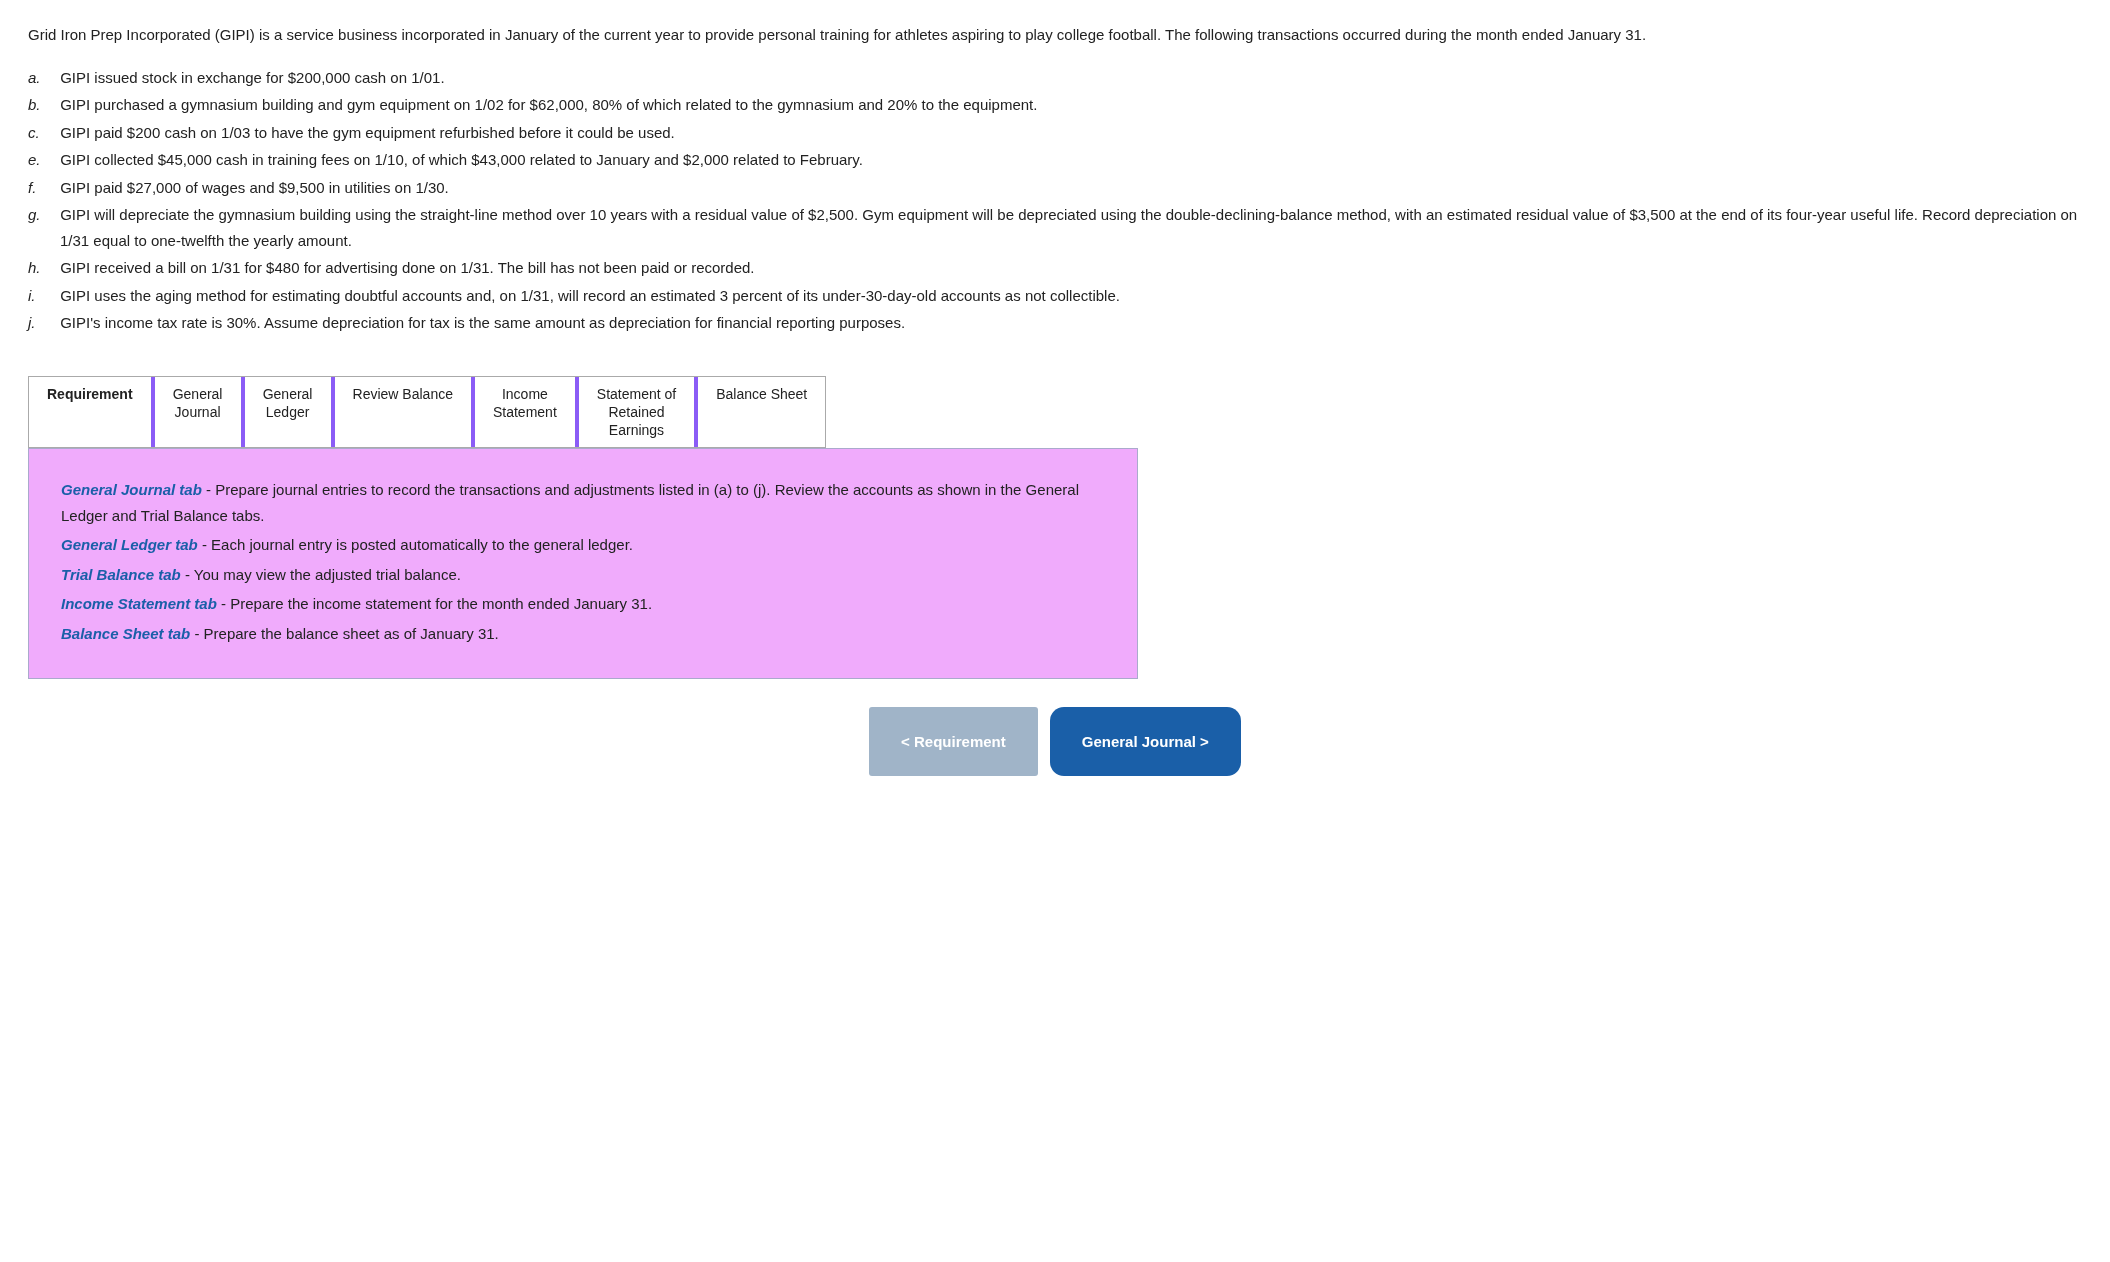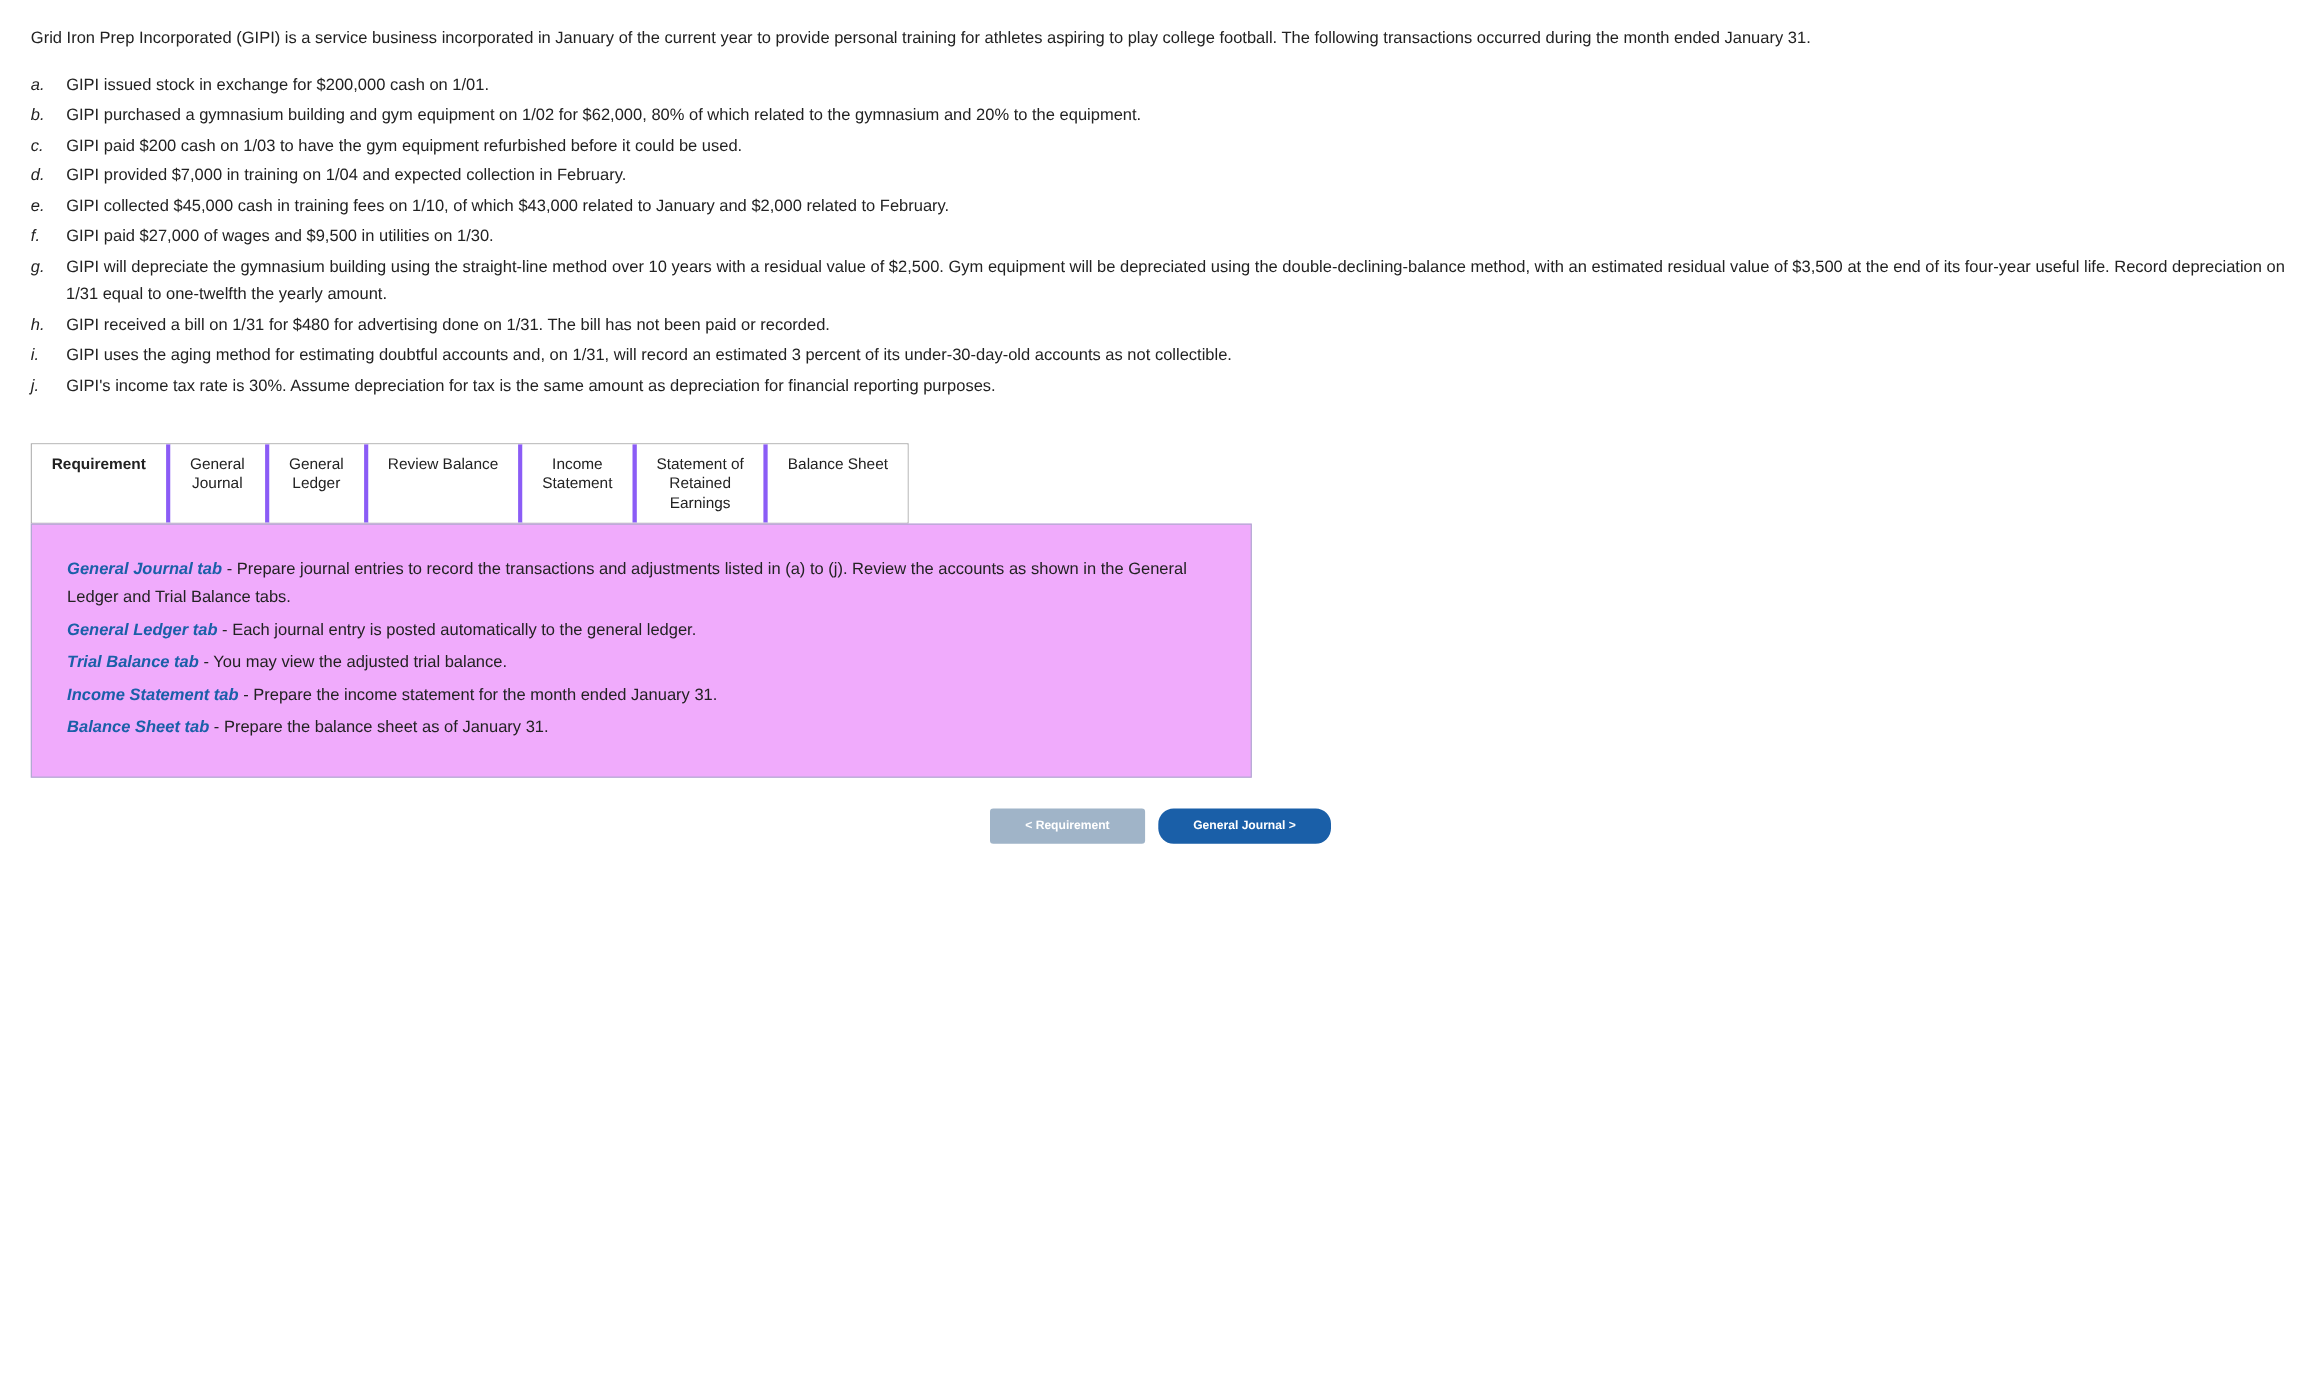--- a/index.html
+++ b/index.html
@@ -76,22 +76,22 @@
       font-weight: bold;
       font-style: italic;
     }
     .bottom-nav {
       display: flex;
       gap: 12px;
       margin-top: 28px;
       justify-content: center;
     }
     .nav-btn {
-      padding: 10px 32px;
-      font-size: 11px;
+      padding: 26px 32px;
+      font-size: 15px;
       border: none;
       border-radius: 3px;
       cursor: pointer;
       font-weight: 600;
     }
     .nav-btn.prev {
       background: #a0b4c8;
       color: #fff;
     }
     .nav-btn.next {
@@ -104,21 +104,20 @@
 <body>
 
 <div class="intro-text">
   <span>Grid Iron Prep Incorporated (GIPI) is a service business incorporated in January of the current year to provide personal training for athletes aspiring to play college football. The following transactions occurred during the month ended January 31.</span>
 </div>
 
 <div class="transactions-list" id="trans-list">
     <p><span class="letter" style="font-style:italic;">a.</span> GIPI issued stock in exchange for $200,000 cash on 1/01.</p>
     <p><span class="letter" style="font-style:italic;">b.</span> GIPI purchased a gymnasium building and gym equipment on 1/02 for $62,000, 80% of which related to the gymnasium and 20% to the equipment.</p>
     <p><span class="letter" style="font-style:italic;">c.</span> GIPI paid $200 cash on 1/03 to have the gym equipment refurbished before it could be used.</p>
-    <p><span class="letter" style="font-style:italic;">d.</span> GIPI provided $7,000 in training on 1/04 and expected collection in February.</p>
     <p><span class="letter" style="font-style:italic;">e.</span> GIPI collected $45,000 cash in training fees on 1/10, of which $43,000 related to January and $2,000 related to February.</p>
     <p><span class="letter" style="font-style:italic;">f.</span> GIPI paid $27,000 of wages and $9,500 in utilities on 1/30.</p>
     <p><span class="letter" style="font-style:italic;">g.</span> GIPI will depreciate the gymnasium building using the straight-line method over 10 years with a residual value of $2,500. Gym equipment will be depreciated using the double-declining-balance method, with an estimated residual value of $3,500 at the end of its four-year useful life. Record depreciation on 1/31 equal to one-twelfth the yearly amount.</p>
     <p><span class="letter" style="font-style:italic;">h.</span> GIPI received a bill on 1/31 for $480 for advertising done on 1/31. The bill has not been paid or recorded.</p>
     <p><span class="letter" style="font-style:italic;">i.</span> GIPI uses the aging method for estimating doubtful accounts and, on 1/31, will record an estimated 3 percent of its under-30-day-old accounts as not collectible.</p>
     <p><span class="letter" style="font-style:italic;">j.</span> GIPI's income tax rate is 30%. Assume depreciation for tax is the same amount as depreciation for financial reporting purposes.</p>
   </div>
 
 <div class="tabs-section">
   <div class="tabs-header" id="tabs-header">

